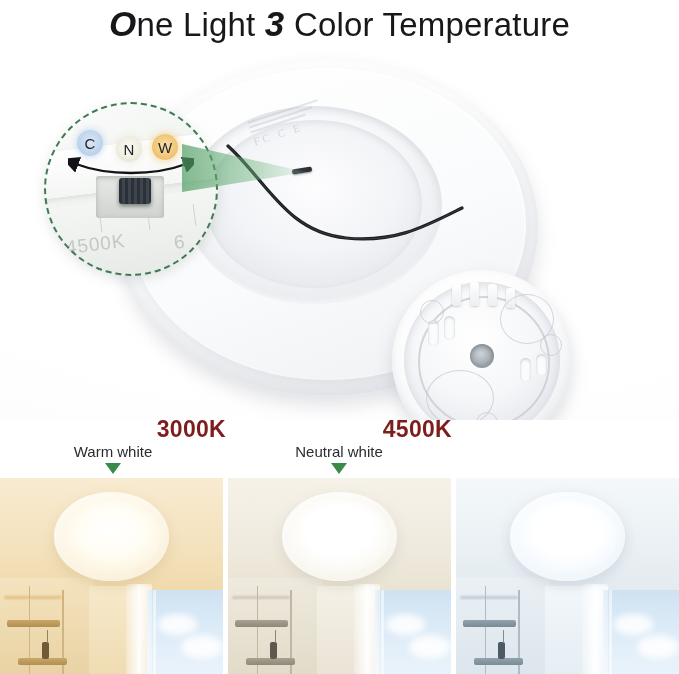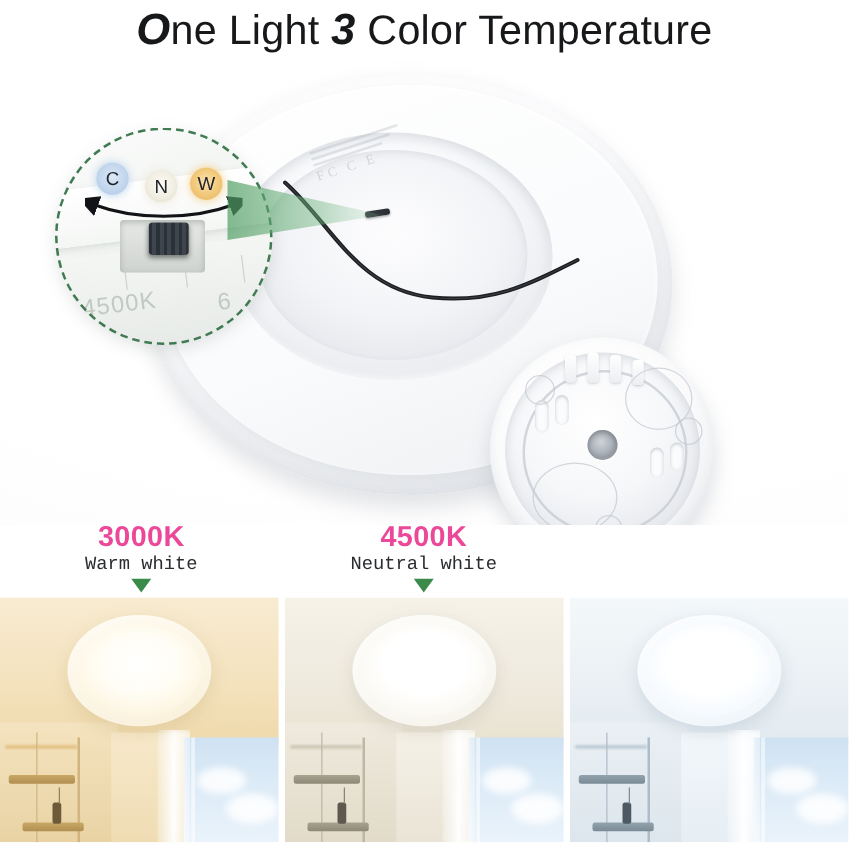--- a/index.html
+++ b/index.html
@@ -120,22 +120,22 @@
   .badge.n{left:72px;top:34px;background:radial-gradient(50% 50% at 50% 45%,#fbfaf4 0%,#f2efe4 75%,#ece8da 100%);
            box-shadow:0 0 7px rgba(236,232,219,.95);}
   .badge.w{left:108px;top:32px;background:radial-gradient(50% 50% at 50% 45%,#fae3b3 0%,#f3cb7e 70%,#eec273 100%);
            box-shadow:0 0 8px rgba(243,203,126,.95);}
 
   .green-cone{position:absolute;left:180px;top:94px;width:132px;height:62px;}
 
   
   .labels{position:absolute;left:0;top:416px;width:679px;height:62px;}
   .lab{position:absolute;text-align:center;width:226px;}
-  .lab .k{font-size:23px;font-weight:bold;color:#ec4899;line-height:26px;letter-spacing:.3px;}
-  .lab .n{font-size:15px;color:#2a2c30;line-height:19px;font-family:Liberation Mono, monospace;}
+  .lab .k{font-size:23px;font-weight:bold;color:#7f1d1d;line-height:26px;letter-spacing:.3px;text-align:right;}
+  .lab .n{font-size:15px;color:#2a2c30;line-height:19px;}
   .tri{width:0;height:0;margin:2px auto 0;border-left:8px solid transparent;
        border-right:8px solid transparent;border-top:11px solid #3a8a4a;}
 
   
   .panels{position:absolute;left:0;top:478px;width:679px;height:196px;display:flex;gap:5px;}
   .panel{position:relative;flex:1;overflow:hidden;}
 
   .ceil{position:absolute;left:0;top:0;width:100%;height:118px;}
   .wall-l{position:absolute;left:0;top:100px;width:42%;height:96px;}
   .wall-r{position:absolute;left:40%;top:108px;width:28%;height:88px;}

